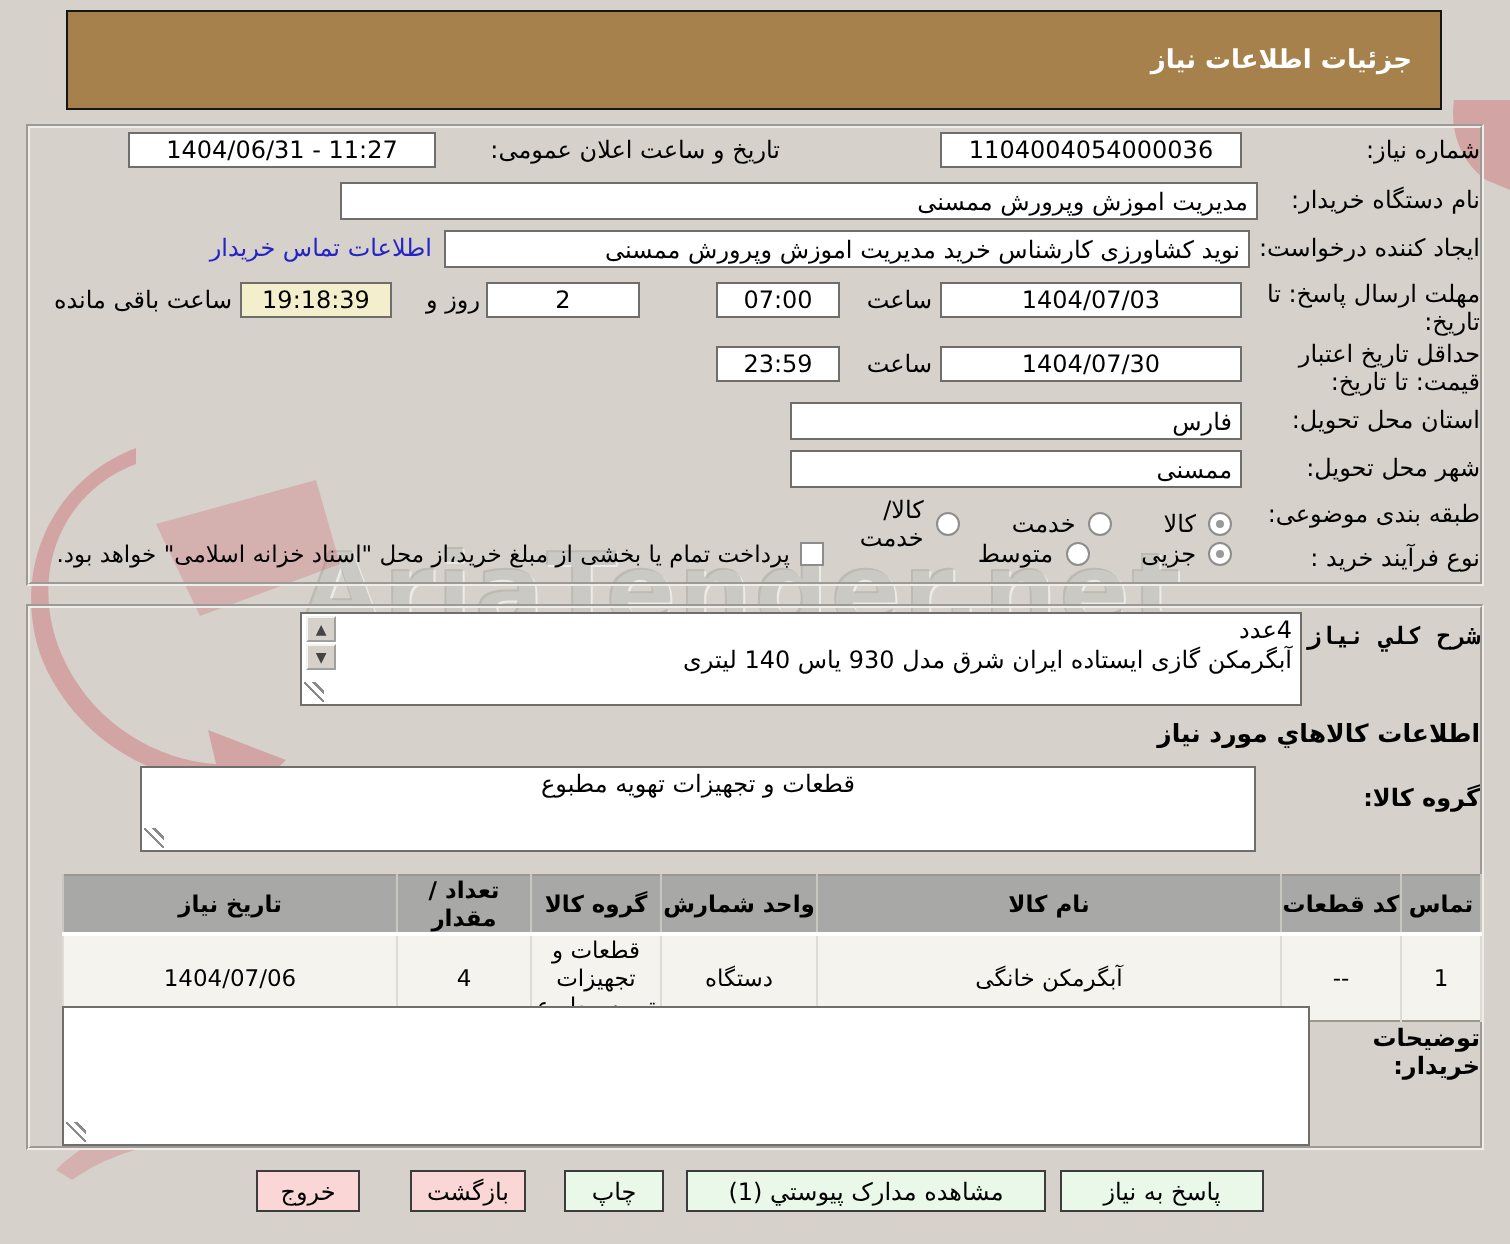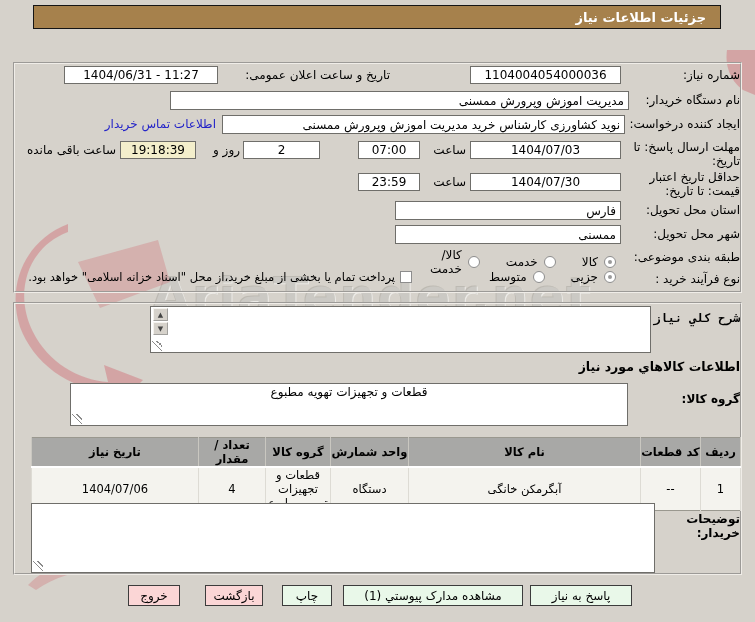--- a/index.html
+++ b/index.html
@@ -7,21 +7,21 @@
   body {
     position:relative;
     background:#d6d2cb;
     font-family:"DejaVu Sans", sans-serif;
     font-size:12px;
     color:#000;
     direction:rtl;
     overflow:hidden;
   }
   .titlebar {
-    position:absolute; left:33px; top:5px; width:688px; height:24px;
+    position:absolute; left:33px; top:5px; width:688px; height:50px;
     background:#a6814c; border:1px solid #151515;
     color:#fff; font-weight:bold; font-size:13px;
     display:flex; align-items:center; padding:0 14px;
   }
   .groupbox {
     position:absolute; border:2px groove #f0ede8; background:transparent;
   }
   .lbl { position:absolute; text-align:right; line-height:14px; white-space:nowrap; }
   .lbl.wrap { white-space:normal; }
   .lbl.bold { font-weight:bold; }
@@ -179,20 +179,22 @@
 <div class="optrow" style="left:12px; top:270px; width:400px; gap:5px;">
   <span class="checkbox"></span>
   <span style="font-size:11.5px; white-space:nowrap;">پرداخت تمام یا بخشی از مبلغ خرید،از محل "اسناد خزانه اسلامی" خواهد بود.</span>
 </div>
 
 <div class="groupbox" style="left:13px; top:302px; width:729px; height:273px;"></div>
 
 <div class="lbl bold" style="right:15px; top:312px;font-family:Liberation Mono, monospace;">شرح کلي نیاز:</div>
 <div class="txtbox" style="left:150px; top:306px; width:501px; height:47px;">
   <div class="content" style="margin-left:18px;">
+    <div>4عدد</div>
+    <div>آبگرمکن گازی ایستاده ایران شرق مدل 930 یاس 140 لیتری</div>
   </div>
   <div class="vscroll">
     <div class="sbtn">▲</div>
     <div class="sbtn">▼</div>
   </div>
   <div class="rsz"></div>
 </div>
 
 <div class="lbl bold" style="right:15px; top:360px; font-size:12.5px;">اطلاعات کالاهاي مورد نیاز</div>
 
@@ -207,21 +209,21 @@
     <col style="width:40px">
       <col style="width:60px">
       <col style="width:232px">
       <col style="width:78px">
     <col style="width:65px">
       <col style="width:67px">
       <col style="width:167px">
   </colgroup>
   <thead>
     <tr>
-      <th>ردیف</th>
+      <th>تماس</th>
       <th>کد قطعات</th>
       <th>نام کالا</th>
       <th>واحد شمارش</th>
       <th>گروه کالا</th>
       <th>تعداد / مقدار</th>
       <th>تاریخ نیاز</th>
     </tr>
   </thead>
   <tbody>
     <tr>

